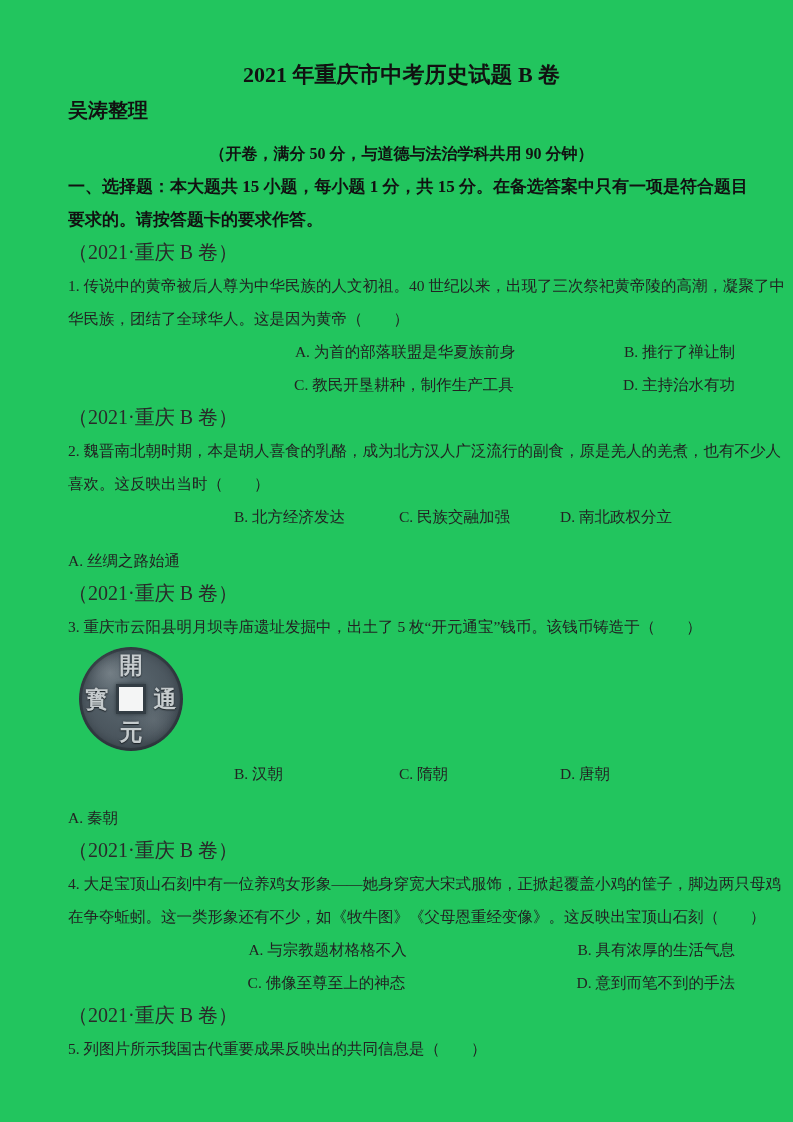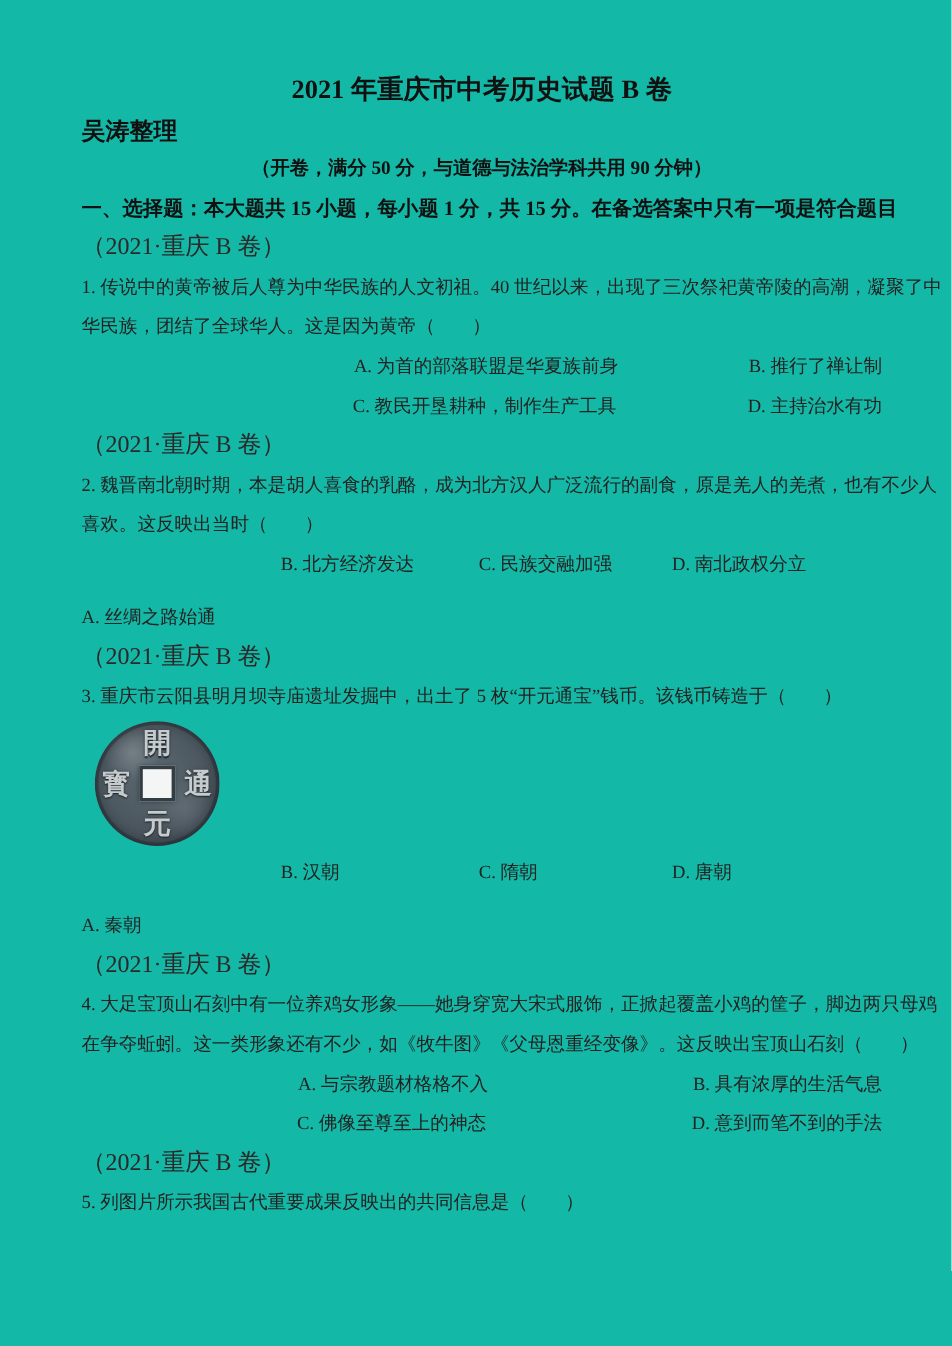--- a/index.html
+++ b/index.html
@@ -4,21 +4,21 @@
 <style>
   html, body {
     margin: 0;
     padding: 0;
     background: #ffffff;
   }
   .page {
     position: relative;
     width: 793px;
     height: 1122px;
-    background: #14b8a6;
+    background: #22c55e;
     overflow: hidden;
     font-family: "Liberation Serif", "DejaVu Serif", serif;
     color: #1c1c1c;
   }
   .content {
     padding: 55px 58px 0 68px;
   }
   .title {
     font-size: 22px;
     font-weight: bold;
@@ -34,20 +34,21 @@
     line-height: 30px;
     color: #111;
   }
   .note {
     font-size: 16px;
     font-weight: bold;
     text-align: center;
     line-height: 32px;
     white-space: nowrap;
     color: #111;
+    margin-top: 13px;
   }
   .heading {
     font-size: 17px;
     font-weight: bold;
     line-height: 33px;
     white-space: nowrap;
     color: #111;
   }
   .line {
     font-size: 15.5px;
@@ -124,20 +125,21 @@
 <body>
 
 <div class="page">
   <div class="content">
 
     <div class="title">2021 年重庆市中考历史试题 B 卷</div>
     <div class="compiler">吴涛整理</div>
     <div class="note">（开卷，满分 50 分，与道德与法治学科共用 90 分钟）</div>
 
     <div class="heading">一、选择题：本大题共 15 小题，每小题 1 分，共 15 分。在备选答案中只有一项是符合题目</div>
+    <div class="heading">要求的。请按答题卡的要求作答。</div>
 
     <div class="tag">（2021·重庆 B 卷）</div>
     <div class="line">1. 传说中的黄帝被后人尊为中华民族的人文初祖。40 世纪以来，出现了三次祭祀黄帝陵的高潮，凝聚了中</div>
     <div class="line">华民族，团结了全球华人。这是因为黄帝（　　）</div>
     <div class="optrow2">
       <div class="line c1">A. 为首的部落联盟是华夏族前身</div>
       <div class="line c2">B. 推行了禅让制</div>
     </div>
     <div class="optrow2">
       <div class="line c1">C. 教民开垦耕种，制作生产工具</div>

